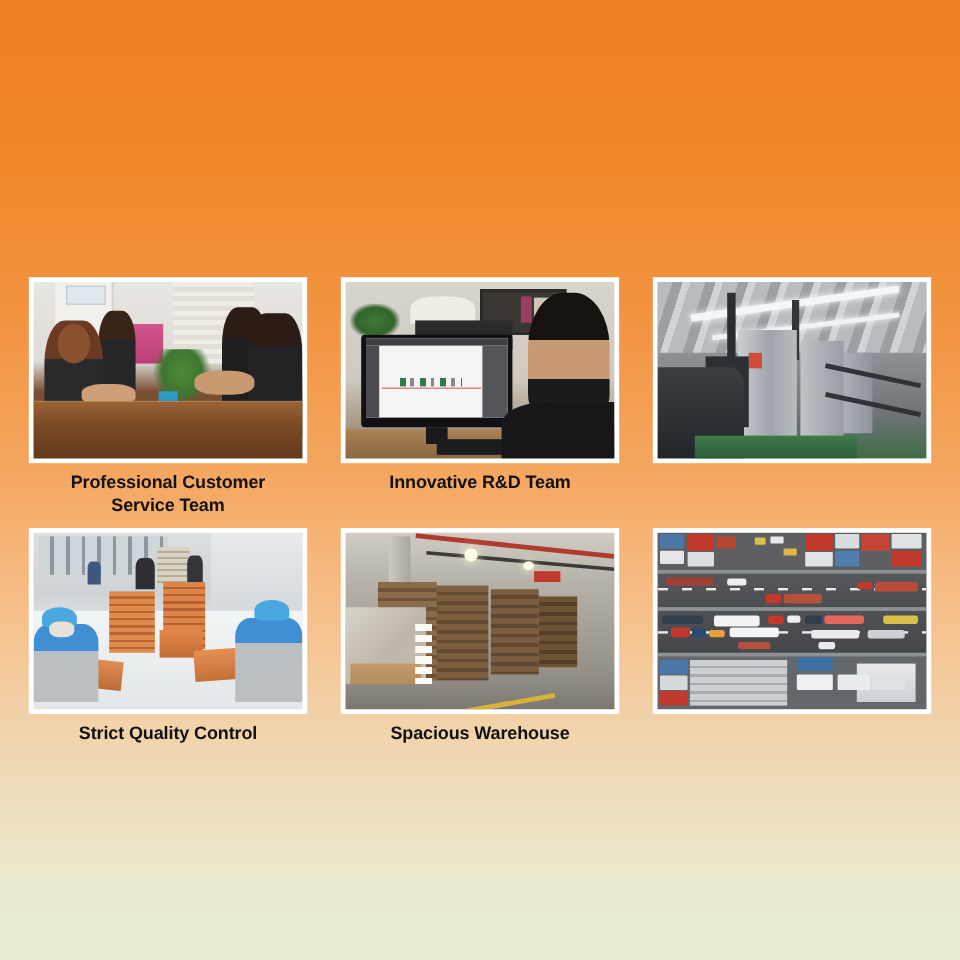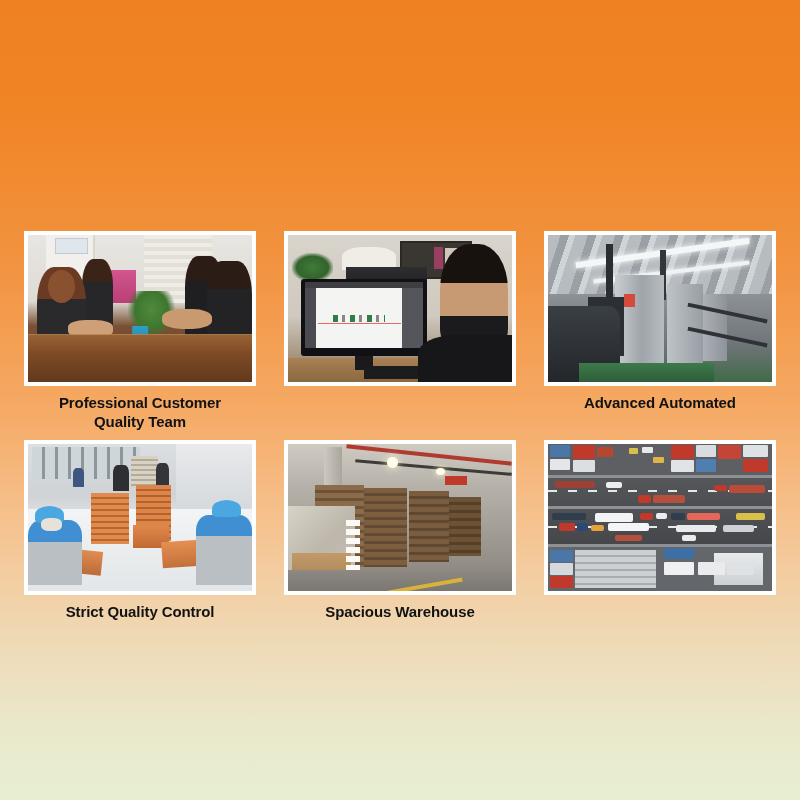--- a/index.html
+++ b/index.html
@@ -320,21 +320,21 @@
           <div class="p-r1"></div>
             <div class="p-r2"></div>
           <div class="arm"></div>
             <div class="arm2"></div>
           <div class="table-edge"></div>
             <div class="table"></div>
         </div>
       </div>
       <div class="caption">
         <div>Professional Customer</div>
-        <div>Quality Team</div>
+        <div>Service Team</div>
       </div>
     </div>
 
     <div class="tile">
       <div class="photo-frame">
         <div class="photo p2">
           <div class="shelf"></div>
             <div class="shelf-i"></div>
             <div class="shelf-i2"></div>
           <div class="printer-top"></div>
@@ -349,20 +349,23 @@
               <div class="ui-icons"></div>
                 <div class="ui-line"></div>
             </div>
           </div>
           <div class="stand"></div>
             <div class="keyboard"></div>
           <div class="head"></div>
             <div class="shoulder"></div>
         </div>
       </div>
+      <div class="caption">
+        <div>Innovative R&amp;D Team</div>
+      </div>
     </div>
 
     <div class="tile">
       <div class="photo-frame">
         <div class="photo p3">
           <div class="ceil"></div>
             <div class="tube1"></div>
             <div class="tube2"></div>
           <div class="pillar2"></div>
           <div class="press-c"></div>
@@ -371,21 +374,20 @@
           <div class="panel"></div>
             <div class="pillar"></div>
           <div class="dark-m"></div>
             <div class="dark-u"></div>
           <div class="rail"></div>
             <div class="rail2"></div>
           <div class="green-floor"></div>
         </div>
       </div>
       <div class="caption">
-        <div>Advanced Automated</div>
       </div>
     </div>
 
     <div class="tile">
       <div class="photo-frame">
         <div class="photo p4">
           <div class="bg-win"></div>
             <div class="bg-wall"></div>
           <div class="rack"></div>
             <div class="far3"></div>

